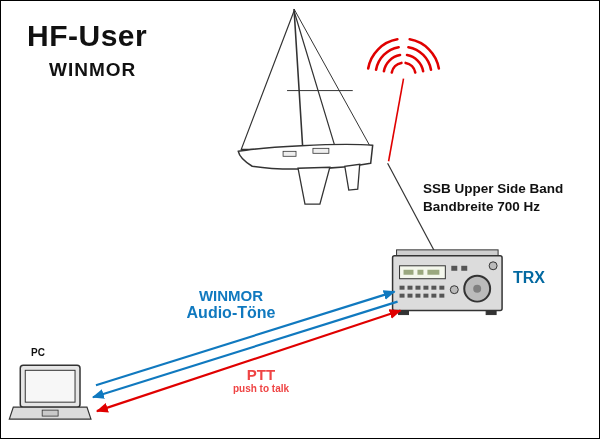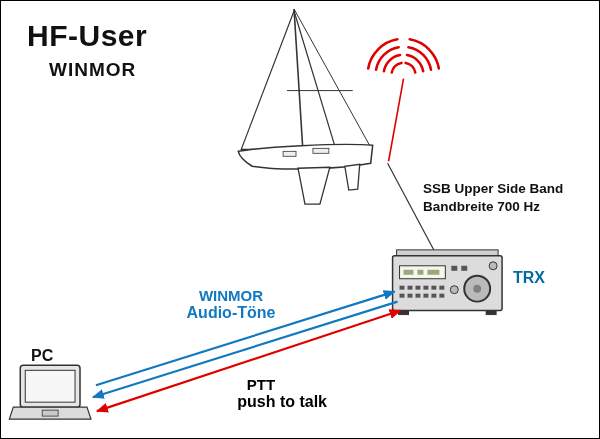--- a/index.html
+++ b/index.html
@@ -7,27 +7,27 @@
     position:relative;width:600px;height:439px;background:#ffffff;
     border:1px solid #000;box-sizing:border-box;overflow:hidden;
     font-family:"Liberation Sans", sans-serif;
   }
   #drawing{position:absolute;left:0;top:0;width:100%;height:100%;}
   .lbl{position:absolute;white-space:nowrap;}
   .title{left:26px;top:18px;font-size:30px;font-weight:bold;color:#111;letter-spacing:.5px;}
   .subtitle{left:48px;top:58px;font-size:19px;font-weight:bold;color:#111;letter-spacing:1px;}
   .ssb{left:422px;top:179px;width:166px;font-size:13.5px;font-weight:bold;color:#111;line-height:1.35;white-space:normal;}
   .trx{left:512px;top:268px;font-size:16px;font-weight:bold;color:#0369a1;}
-  .pc{left:30px;top:346px;font-size:16px;font-weight:bold;color:#111;}
+  .pc{left:30px;top:346px;font-size:10px;font-weight:bold;color:#111;}
   .winmor-audio{left:156px;top:286px;width:148px;text-align:center;color:#1079bf;font-weight:bold;white-space:normal;}
   .winmor-audio .l1{font-size:15px;}
   .winmor-audio .l2{font-size:16px;}
-  .ptt{left:194px;top:375px;width:132px;text-align:center;color:#000000;font-weight:bold;white-space:normal;}
+  .ptt{left:194px;top:365px;width:132px;text-align:center;color:#ef4444;font-weight:bold;white-space:normal;}
   .ptt .l1{font-size:15px;}
-  .ptt .l2{font-size:16px;text-align:right;}
+  .ptt .l2{font-size:10px;}
 </style>
 </head>
 <body>
 
 <div id="stage">
 
   <svg id="drawing" viewBox="0 0 600 439">
     <defs>
       <marker id="arrow-blue" markerWidth="13" markerHeight="11" refX="11" refY="5" orient="auto-start-reverse" markerUnits="userSpaceOnUse">
         <path d="M0,0 L12,5 L0,10 Z" fill="#1079bf"></path>

